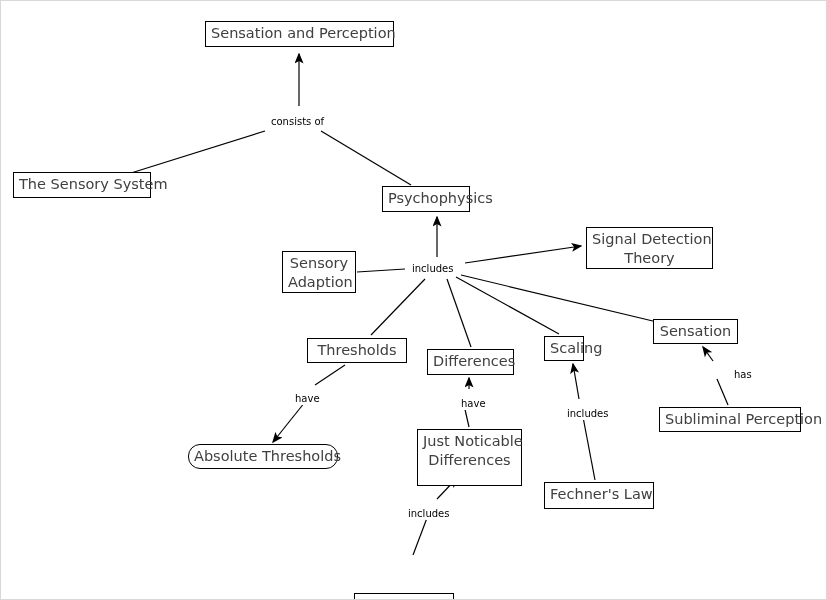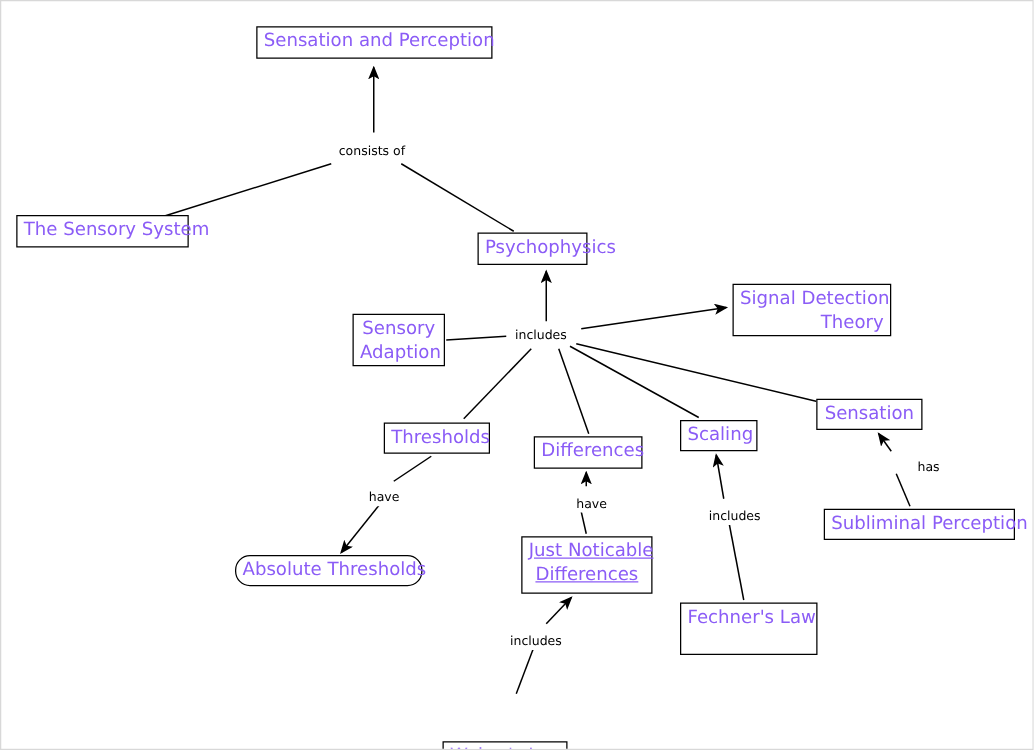--- a/index.html
+++ b/index.html
@@ -25,21 +25,21 @@
     left: 0;
     top: 0;
     width: 827px;
     height: 600px;
     pointer-events: none;
   }
   .node {
     position: absolute;
     border: 1px solid #000000;
     background: #ffffff;
-    color: #8b5cf6;
+    color: #404040;
     font-size: 14.5px;
     line-height: 19px;
     box-sizing: border-box;
     white-space: pre;
     padding: 2px 5px 3px 5px;
     letter-spacing: 0px;
   }
   .node.center {
     text-align: center;
   }
@@ -89,31 +89,31 @@
         <line x1="727" y1="404" x2="716" y2="378" stroke="#000000" stroke-width="1.2"></line>
         <line x1="712" y1="360" x2="702" y2="346" stroke="#000000" stroke-width="1.2" marker-end="url(#arrowhead)"></line>
       </g>
   </svg>
   <div id="node-layer">
       <div class="node center" style="left: 204px; top: 20px; width: 189px; height: 26px;">Sensation and Perception</div>
       <div class="node center" style="left: 12px; top: 171px; width: 138px; height: 26px;">The Sensory System</div>
       <div class="node center" style="left: 381px; top: 185px; width: 88px; height: 26px;">Psychophysics</div>
       <div class="node left" style="left: 281px; top: 250px; width: 74px; height: 42px;">Sensory
 Adaption</div>
-      <div class="node center" style="left: 585px; top: 226px; width: 127px; height: 42px; text-align: right;">Signal Detection
+      <div class="node center" style="left: 585px; top: 226px; width: 127px; height: 42px;">Signal Detection
 Theory</div>
-      <div class="node center" style="left: 306px; top: 337px; width: 85px; height: 25px;">Thresholds</div>
+      <div class="node center" style="left: 306px; top: 337px; width: 100px; height: 25px;">Thresholds</div>
       <div class="node center" style="left: 426px; top: 348px; width: 87px; height: 26px;">Differences</div>
-      <div class="node center" style="left: 543px; top: 335px; width: 62px; height: 25px;">Scaling</div>
+      <div class="node center" style="left: 543px; top: 335px; width: 40px; height: 25px;">Scaling</div>
       <div class="node center" style="left: 652px; top: 318px; width: 85px; height: 25px;">Sensation</div>
       <div class="node center" style="left: 187px; top: 443px; width: 150px; height: 25px; border-radius: 12px;">Absolute Thresholds</div>
-      <div class="node center" style="left: 416px; top: 428px; width: 105px; height: 46px; text-decoration: underline;">Just Noticable
+      <div class="node center" style="left: 416px; top: 428px; width: 105px; height: 57px;">Just Noticable
 Differences</div>
-      <div class="node center" style="left: 658px; top: 406px; width: 153px; height: 25px;">Subliminal Perception</div>
-      <div class="node center" style="left: 543px; top: 481px; width: 110px; height: 42px;">Fechner's Law</div>
+      <div class="node center" style="left: 658px; top: 406px; width: 142px; height: 25px;">Subliminal Perception</div>
+      <div class="node center" style="left: 543px; top: 481px; width: 110px; height: 27px;">Fechner's Law</div>
       <div class="node center" style="left: 353px; top: 556px; width: 100px; height: 25px; margin-top: 36px;">Weber's Law</div>
     </div>
   <div id="label-layer">
       <div class="link-label" style="left: 268px; top: 114px;">consists of</div>
       <div class="link-label" style="left: 409px; top: 261px;">includes</div>
       <div class="link-label" style="left: 292px; top: 391px;">have</div>
       <div class="link-label" style="left: 458px; top: 396px;">have</div>
       <div class="link-label" style="left: 564px; top: 406px;">includes</div>
       <div class="link-label" style="left: 405px; top: 506px;">includes</div>
       <div class="link-label" style="left: 731px; top: 367px;">has</div>

